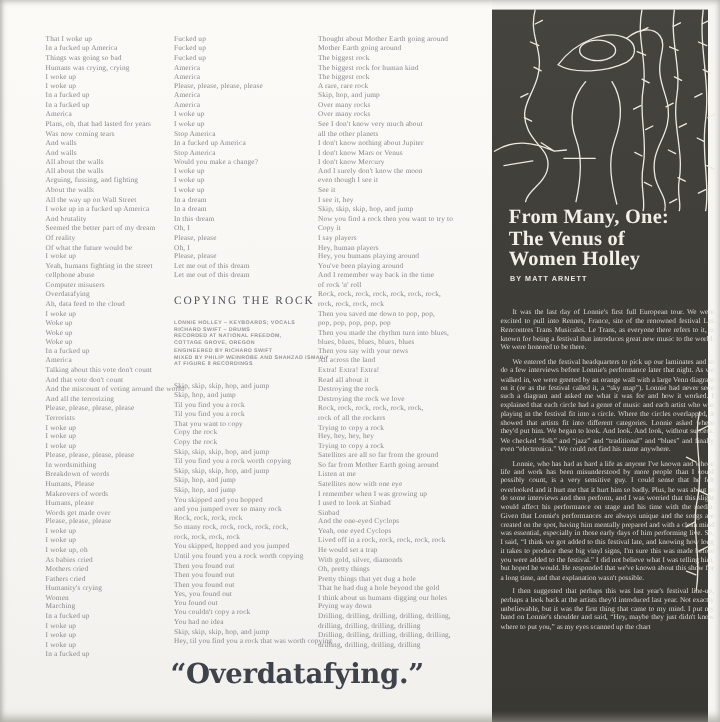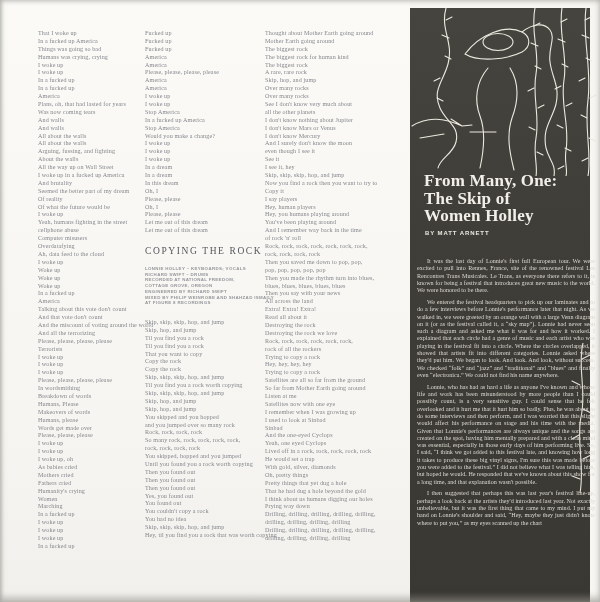--- a/index.html
+++ b/index.html
@@ -266,20 +266,21 @@
       <div class="line">Pretty things that yet dug a hole</div>
       <div class="line">That he had dug a hole beyond the gold</div>
       <div class="line">I think about us humans digging our holes</div>
       <div class="line">Prying way down</div>
       <div class="line">Drilling, drilling, drilling, drilling, drilling,</div>
       <div class="line">drilling, drilling, drilling, drilling</div>
       <div class="line">Drilling, drilling, drilling, drilling, drilling,</div>
       <div class="line">drilling, drilling, drilling, drilling</div>
     </div>
 
+  <div class="quote">“Overdatafying.”</div>
 </div>
 
 <div class="panel">
   <svg class="panel-art" viewBox="0 0 190 168" xmlns="http://www.w3.org/2000/svg">
     <g stroke="#eceadf" fill="none" stroke-width="1.1" stroke-linecap="round">
       <path d="M36,0 C30,22 44,34 38,56 C33,74 22,82 30,100 C36,114 50,118 46,134 C43,146 30,150 28,160"></path>
       <path d="M55,46 C70,26 96,16 112,24 C120,28 122,38 112,44 C96,52 68,54 55,46 Z"></path>
       <ellipse cx="88" cy="34" rx="15" ry="8.5"></ellipse>
       <path d="M112,24 C122,16 134,14 140,22 C146,30 138,40 140,54 C142,70 150,78 146,96 C142,112 132,120 136,140 C139,152 146,156 144,168"></path>
       <path d="M78,60 C66,74 64,92 70,108 C76,124 74,142 70,160"></path>
@@ -298,21 +299,21 @@
 
   <svg class="edge-art" viewBox="0 0 22 150" xmlns="http://www.w3.org/2000/svg">
     <g stroke="#e6e4d9" fill="none" stroke-width="1.1" stroke-linecap="round">
       <path d="M13,0 C7,24 17,48 11,74 C6,98 15,122 10,150"></path>
       <path d="M12,16 l8,-4 M10,42 l-8,-4 M13,66 l8,4 M9,92 l-7,4 M13,116 l8,-4 M10,136 l-8,-3"></path>
     </g>
   </svg>
 
   <div class="essay-title">
       <div class="title-line">From Many, One:</div>
-      <div class="title-line">The Skip of</div>
+      <div class="title-line">The Venus of</div>
       <div class="title-line">Women Holley</div>
     </div>
 
   <div class="byline">BY MATT ARNETT</div>
 
   <div class="essay-body">
       <div class="para">It was the last day of Lonnie's first full European tour. We were excited to pull into Rennes, France, site of the renowned festival Les Rencontres Trans Musicales. Le Trans, as everyone there refers to it, is known for being a festival that introduces great new music to the world. We were honored to be there.</div>
       <div class="para">We entered the festival headquarters to pick up our laminates and to do a few interviews before Lonnie's performance later that night. As we walked in, we were greeted by an orange wall with a large Venn diagram on it (or as the festival called it, a “sky map”). Lonnie had never seen such a diagram and asked me what it was for and how it worked. I explained that each circle had a genre of music and each artist who was playing in the festival fit into a circle. Where the circles overlapped, it showed that artists fit into different categories. Lonnie asked where they'd put him. We began to look. And look. And look, without success. We checked “folk” and “jazz” and “traditional” and “blues” and finally even “electronica.” We could not find his name anywhere.</div>
       <div class="para">Lonnie, who has had as hard a life as anyone I've known and whose life and work has been misunderstood by more people than I could possibly count, is a very sensitive guy. I could sense that he felt overlooked and it hurt me that it hurt him so badly. Plus, he was about to do some interviews and then perform, and I was worried that this slight would affect his performance on stage and his time with the media. Given that Lonnie's performances are always unique and the songs are created on the spot, having him mentally prepared and with a clean mind was essential, especially in those early days of him performing live. So, I said, “I think we got added to this festival late, and knowing how long it takes to produce these big vinyl signs, I'm sure this was made before you were added to the festival.” I did not believe what I was telling him, but hoped he would. He responded that we've known about this show for a long time, and that explanation wasn't possible.</div>
       <div class="para">I then suggested that perhaps this was last year's festival line-up, perhaps a look back at the artists they'd introduced last year. Not exactly unbelievable, but it was the first thing that came to my mind. I put my hand on Lonnie's shoulder and said, “Hey, maybe they just didn't know where to put you,” as my eyes scanned up the chart</div>

